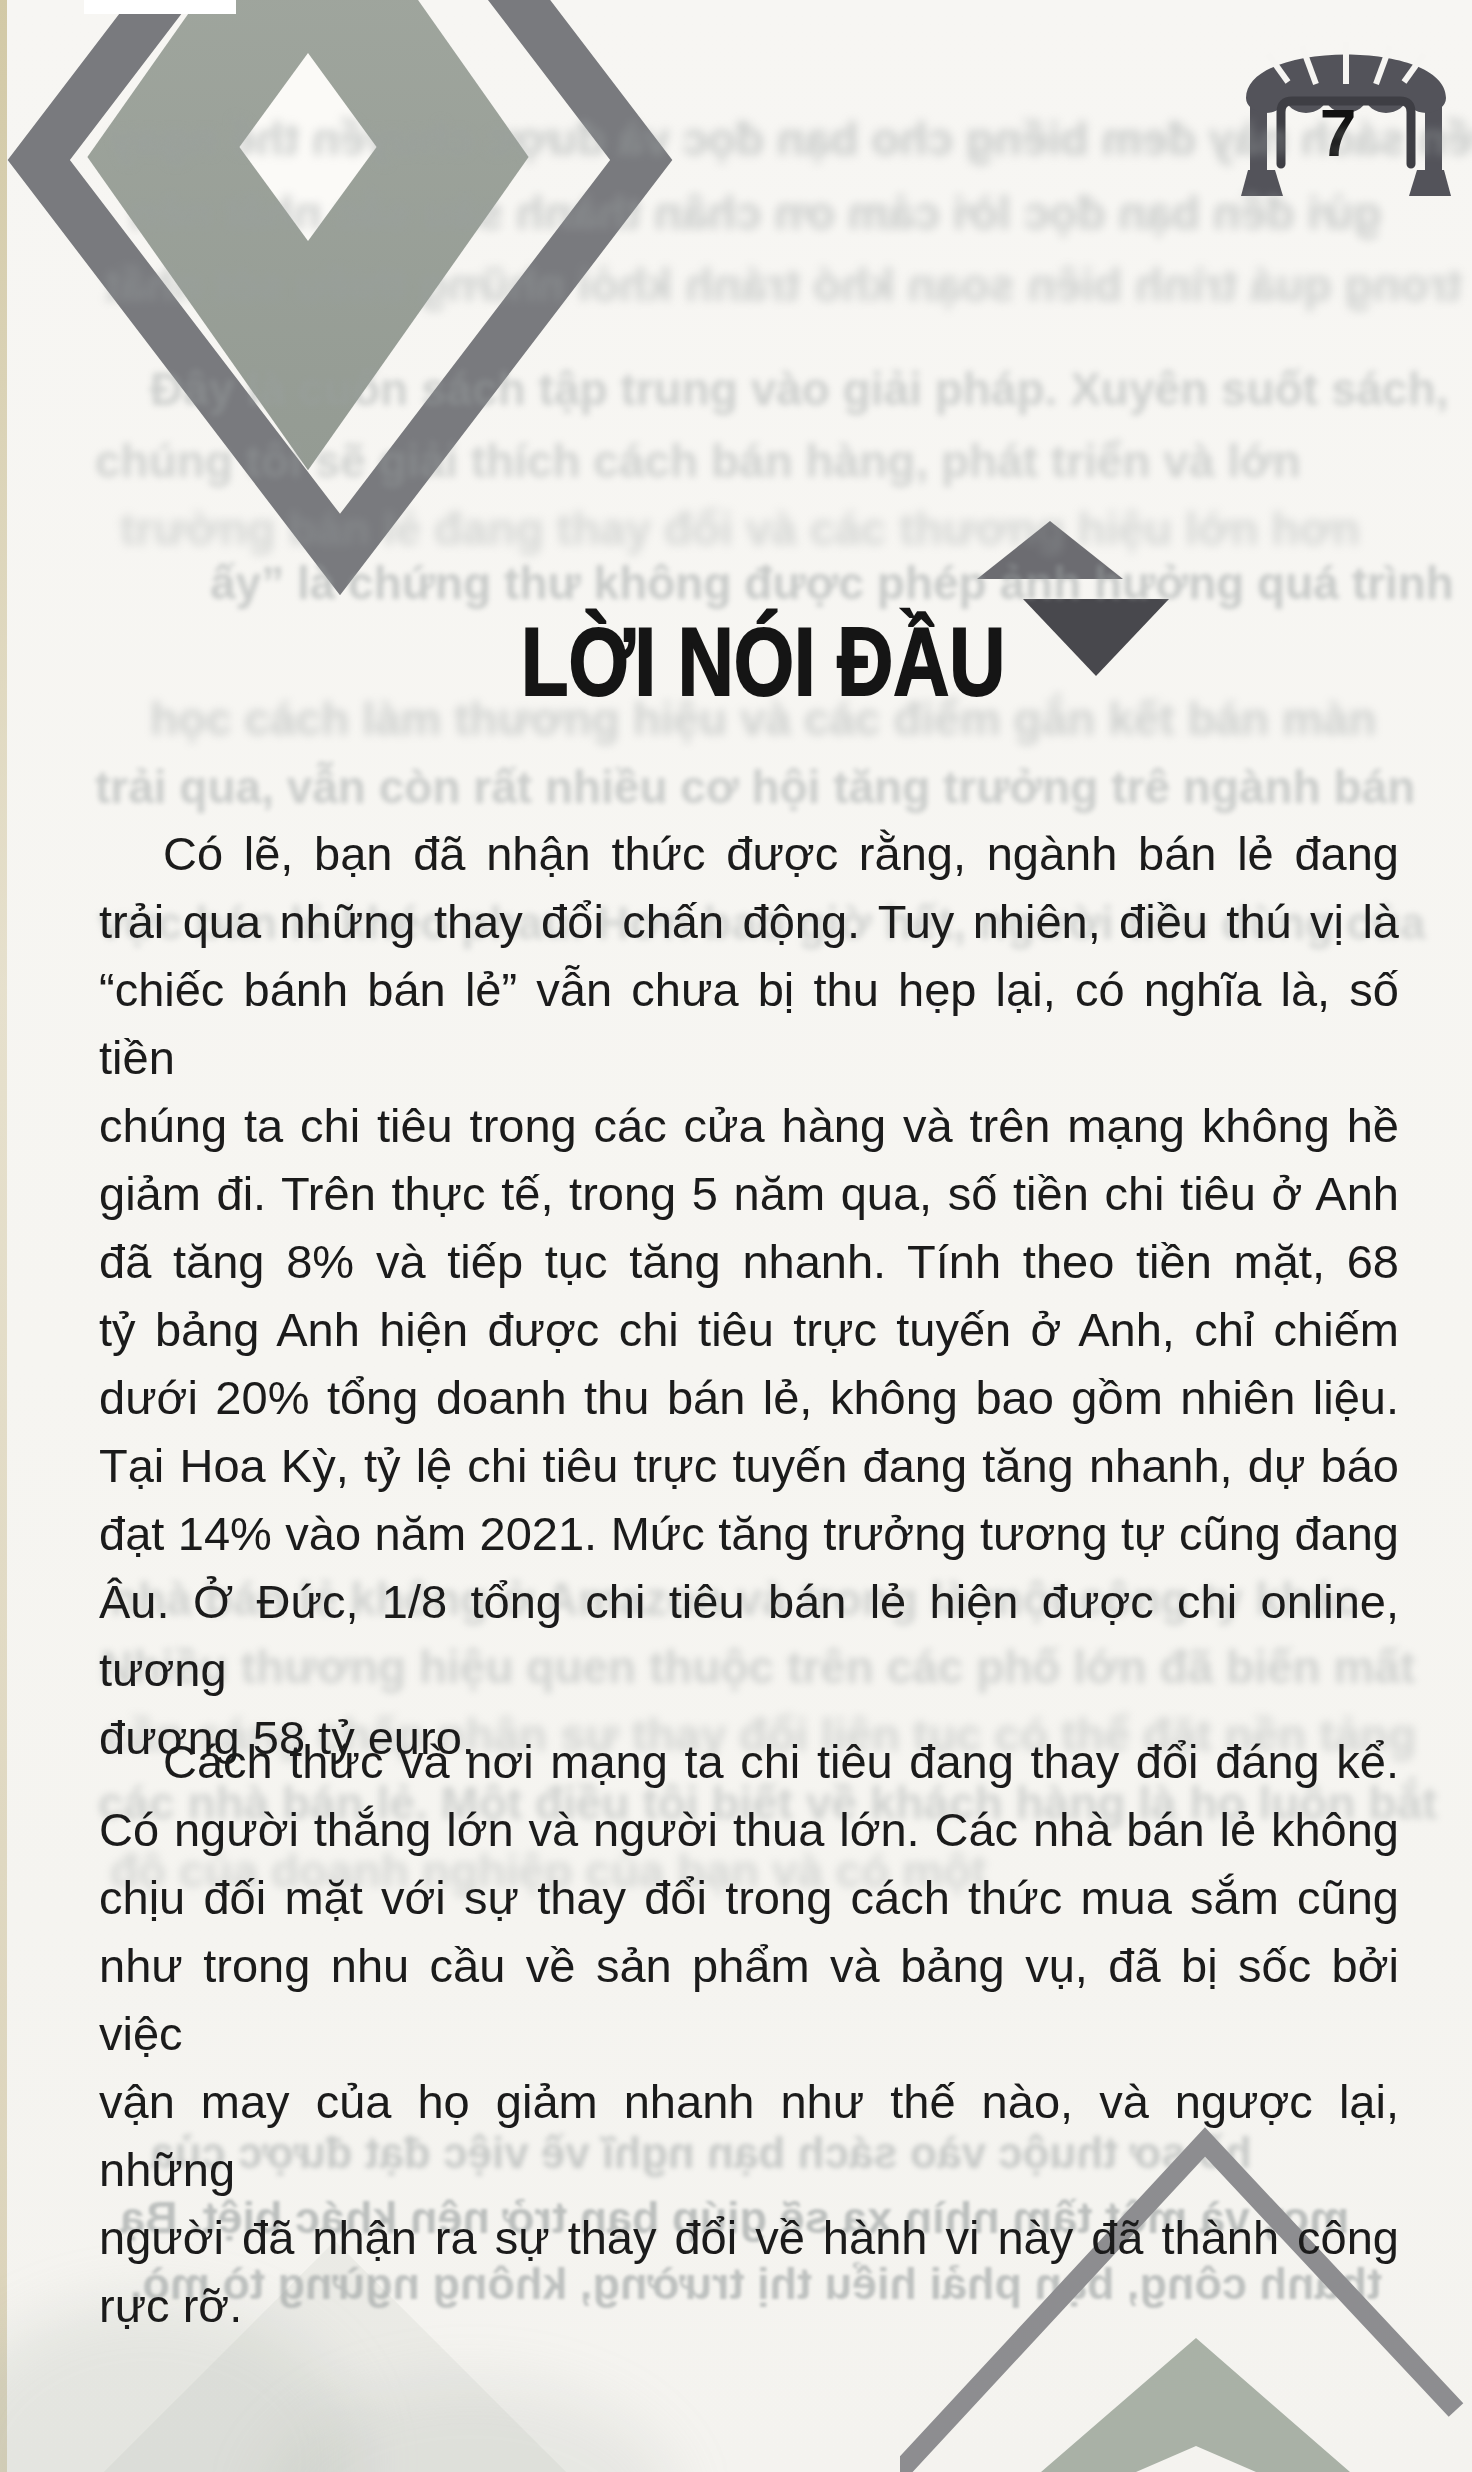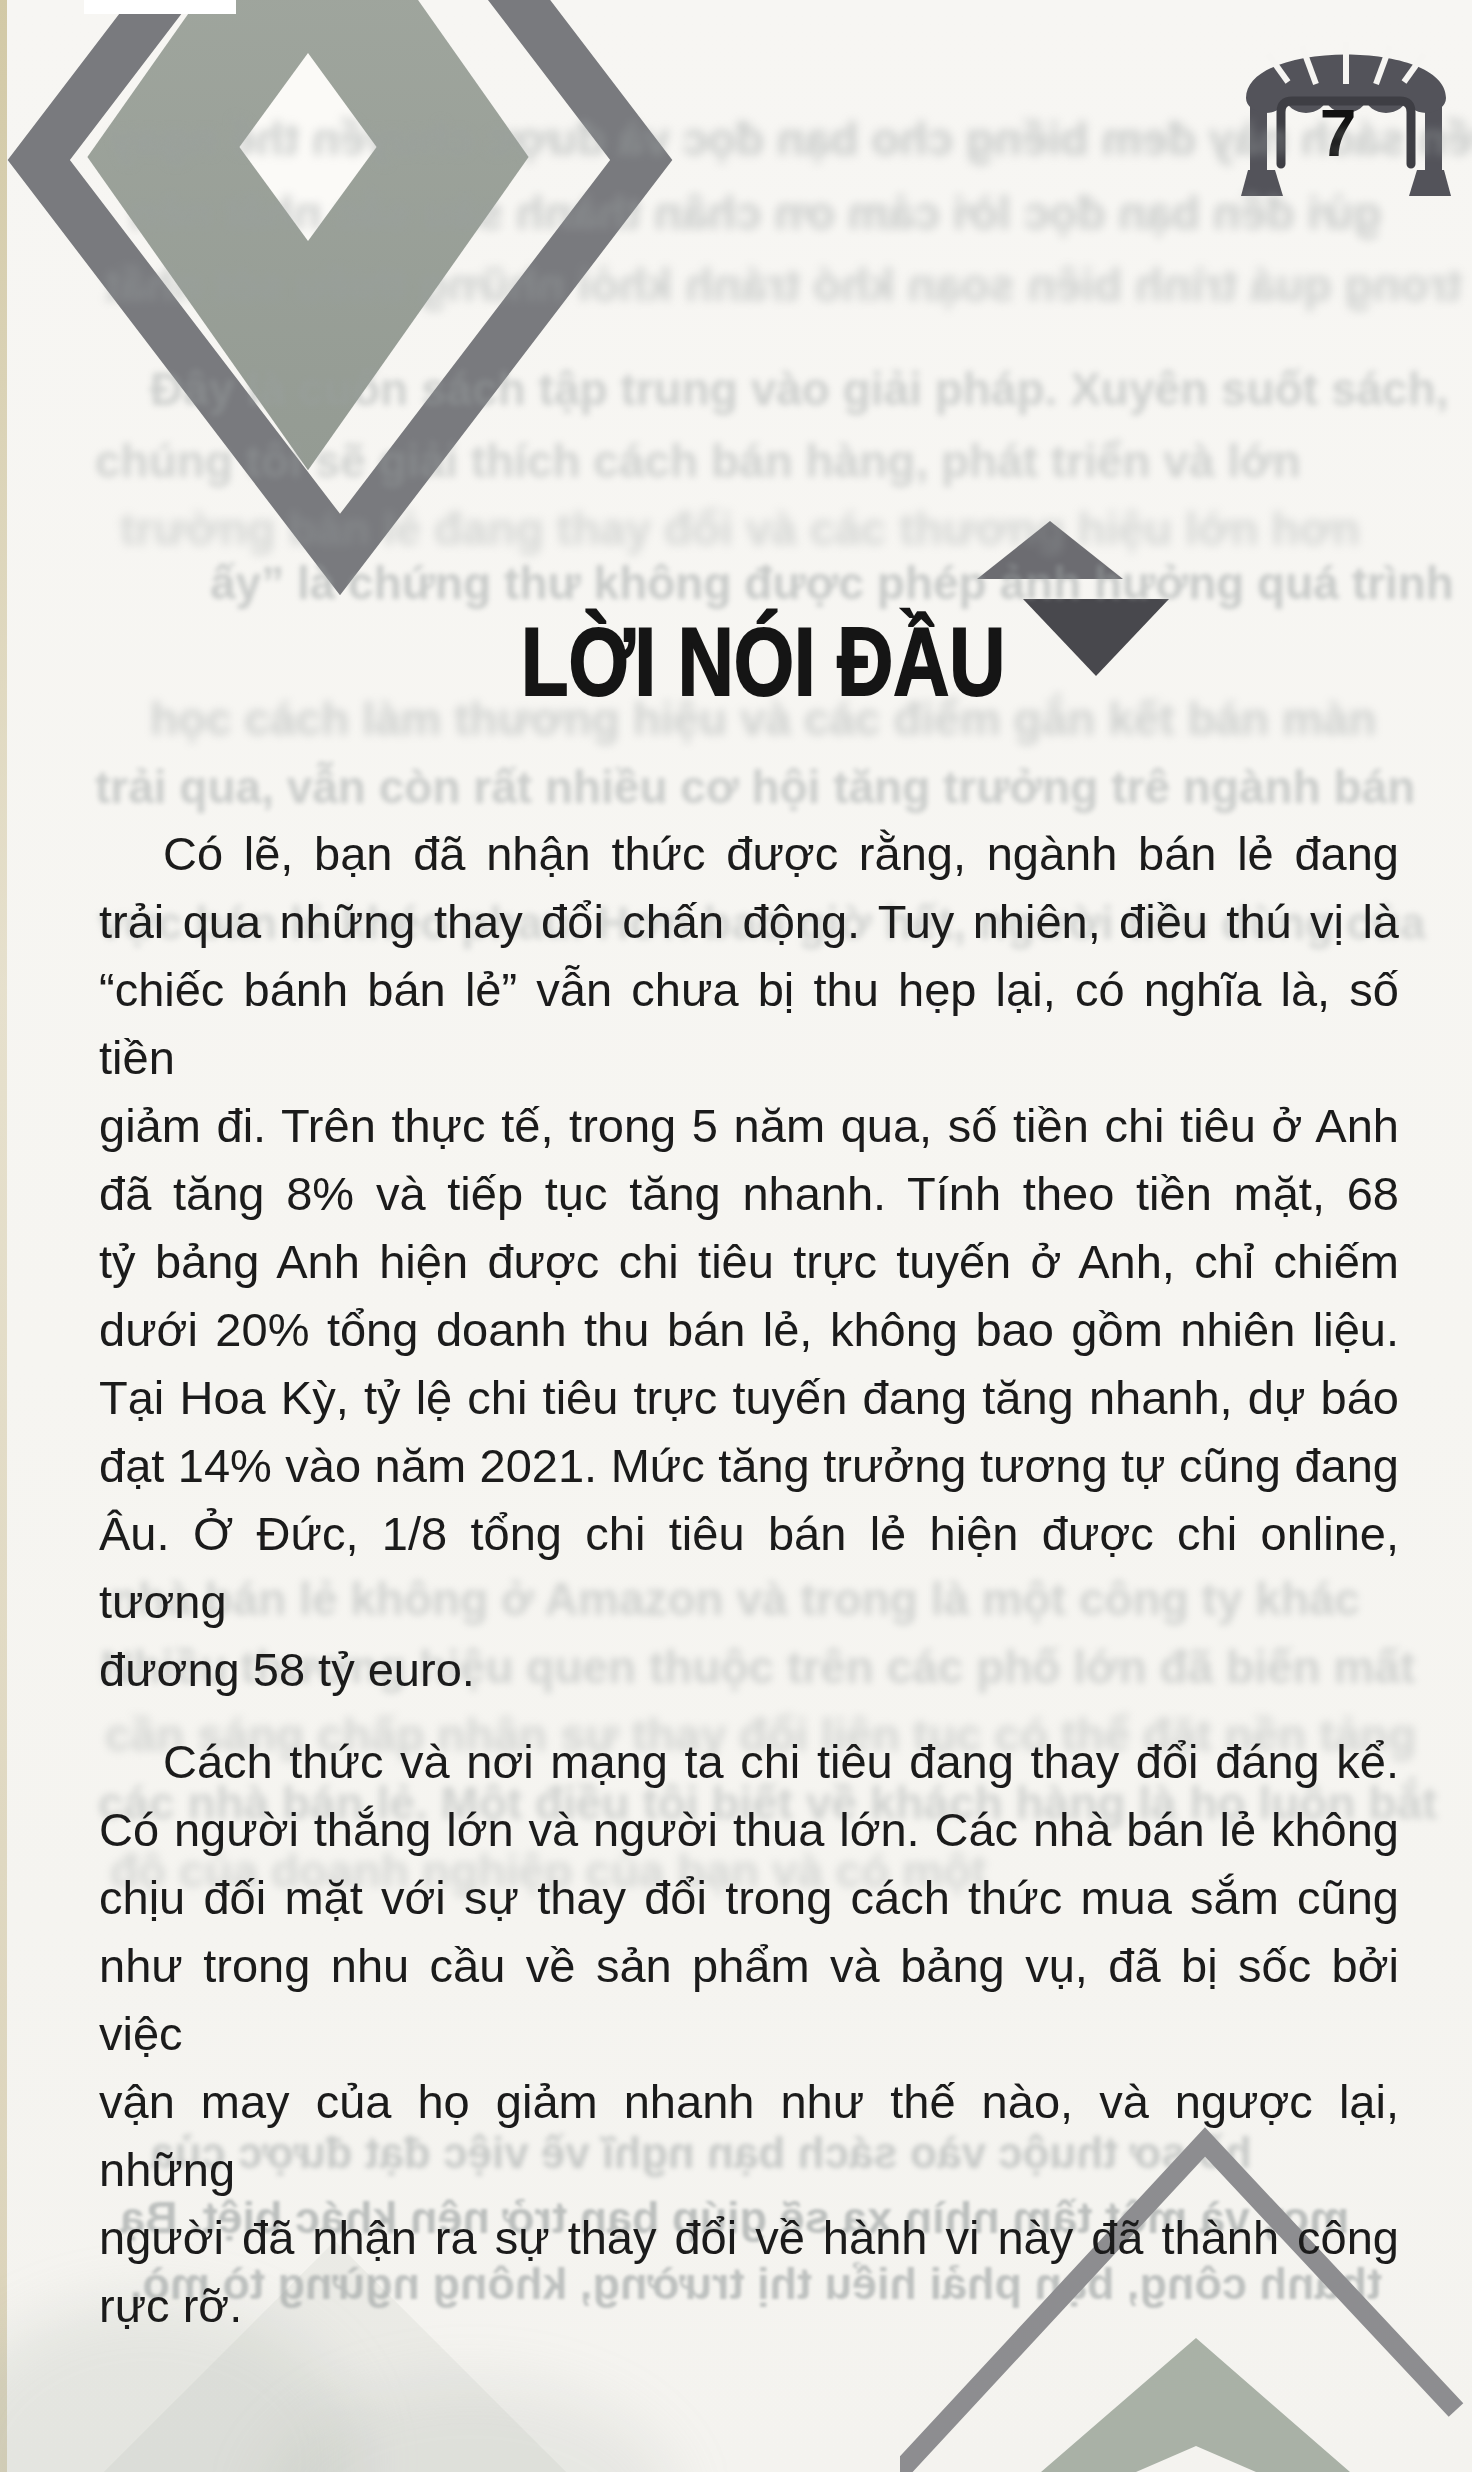--- a/index.html
+++ b/index.html
@@ -130,20 +130,21 @@
   <div class="title-row">
     <h1 class="page-title">LỜI NÓI ĐẦU</h1>
     <div class="tri tri-up"></div>
     <div class="tri tri-down"></div>
   </div>
 
   <div class="bodycol p1">
       <div class="line">Có lẽ, bạn đã nhận thức được rằng, ngành bán lẻ đang</div>
       <div class="line">trải qua những thay đổi chấn động. Tuy nhiên, điều thú vị là</div>
       <div class="line">“chiếc bánh bán lẻ” vẫn chưa bị thu hẹp lại, có nghĩa là, số tiền</div>
+      <div class="line">chúng ta chi tiêu trong các cửa hàng và trên mạng không hề</div>
       <div class="line">giảm đi. Trên thực tế, trong 5 năm qua, số tiền chi tiêu ở Anh</div>
       <div class="line">đã tăng 8% và tiếp tục tăng nhanh. Tính theo tiền mặt, 68</div>
       <div class="line">tỷ bảng Anh hiện được chi tiêu trực tuyến ở Anh, chỉ chiếm</div>
       <div class="line">dưới 20% tổng doanh thu bán lẻ, không bao gồm nhiên liệu.</div>
       <div class="line">Tại Hoa Kỳ, tỷ lệ chi tiêu trực tuyến đang tăng nhanh, dự báo</div>
       <div class="line">đạt 14% vào năm 2021. Mức tăng trưởng tương tự cũng đang</div>
       <div class="line">Âu. Ở Đức, 1/8 tổng chi tiêu bán lẻ hiện được chi online, tương</div>
       <div class="line last">đương 58 tỷ euro.</div>
     </div>
   <div class="bodycol p2">

